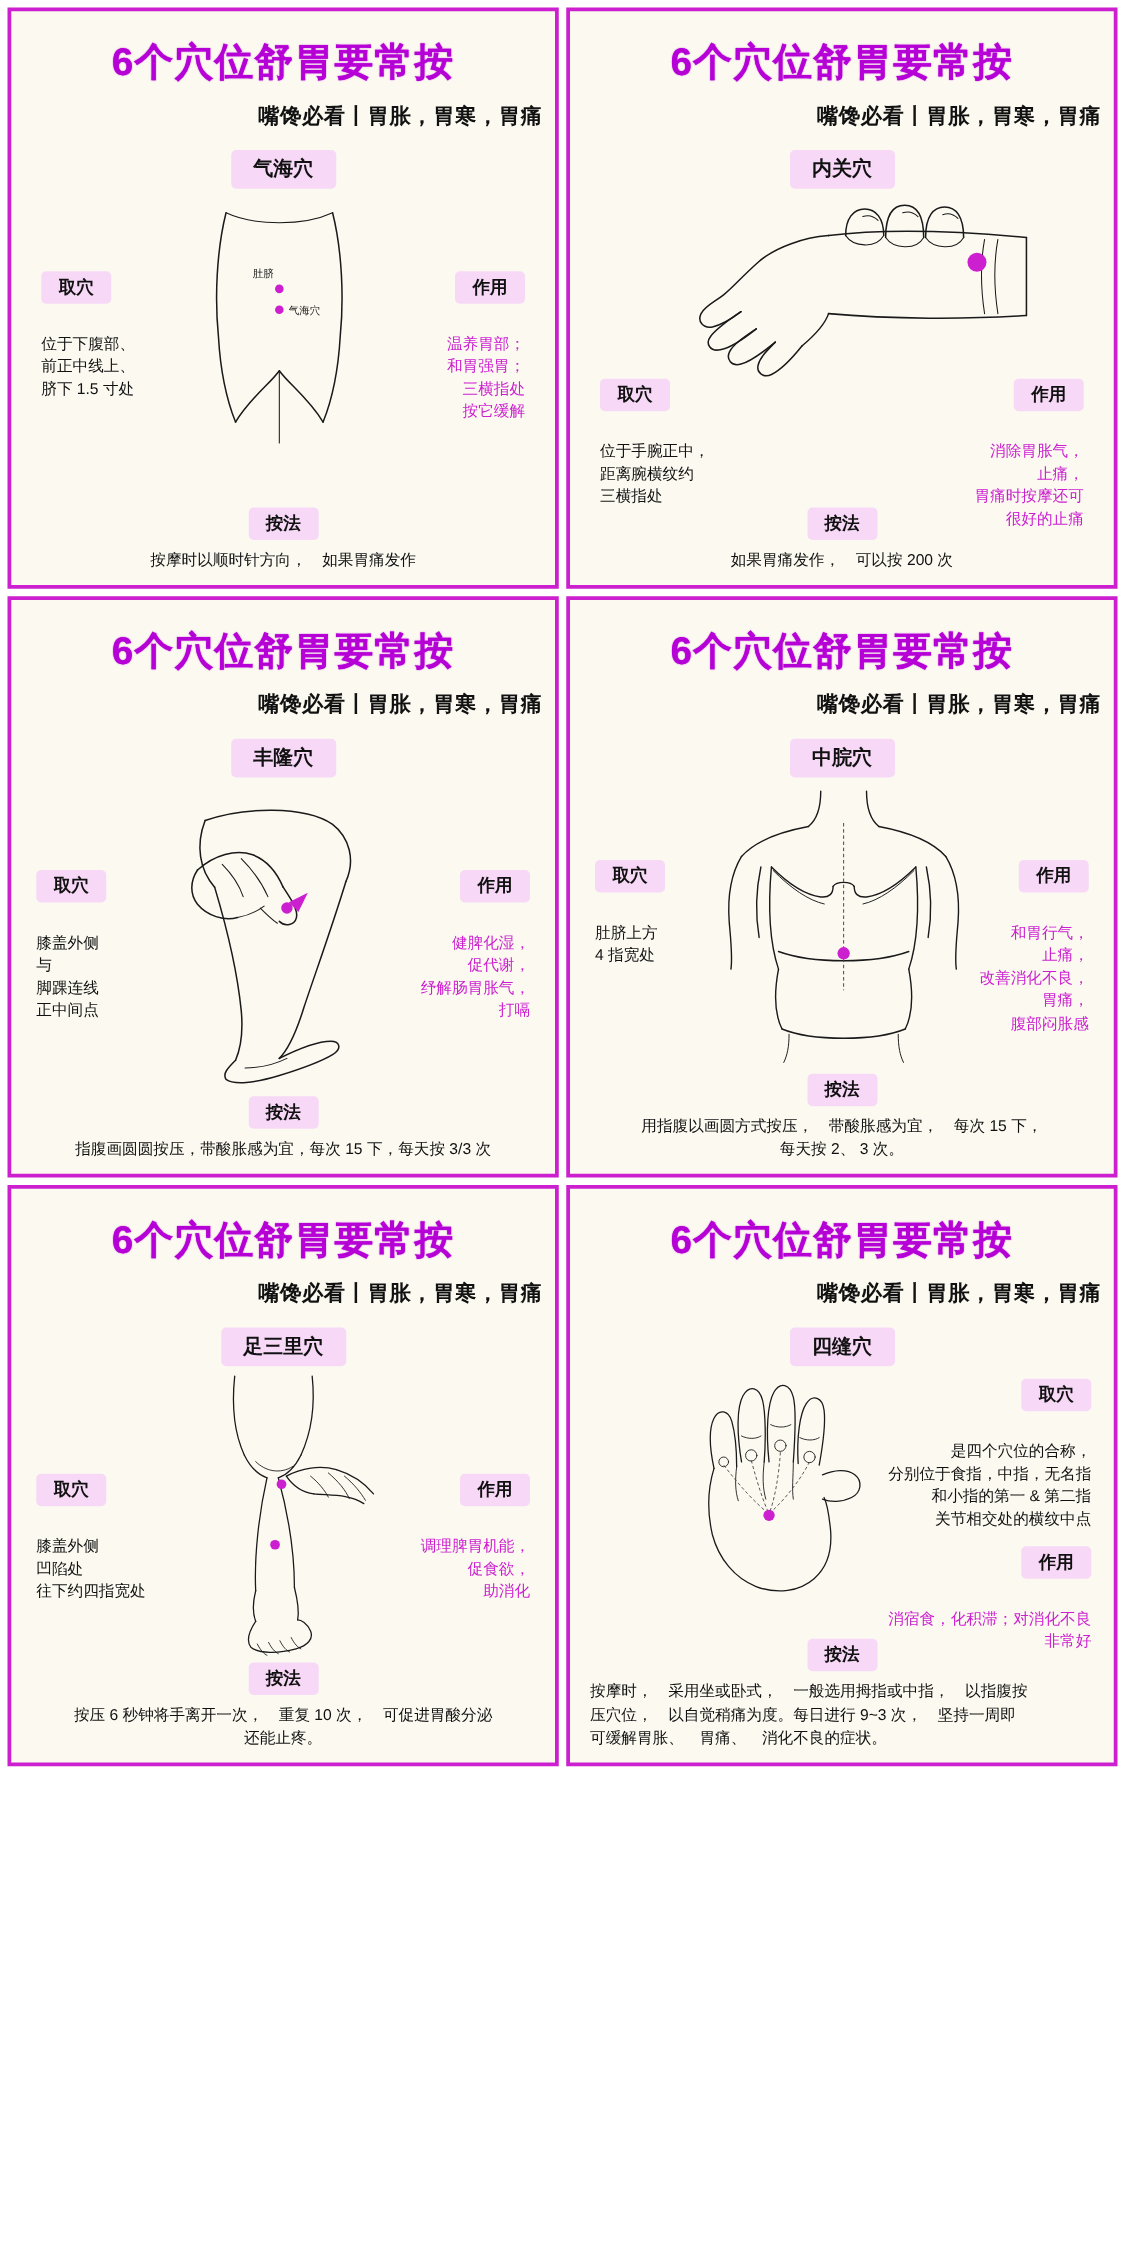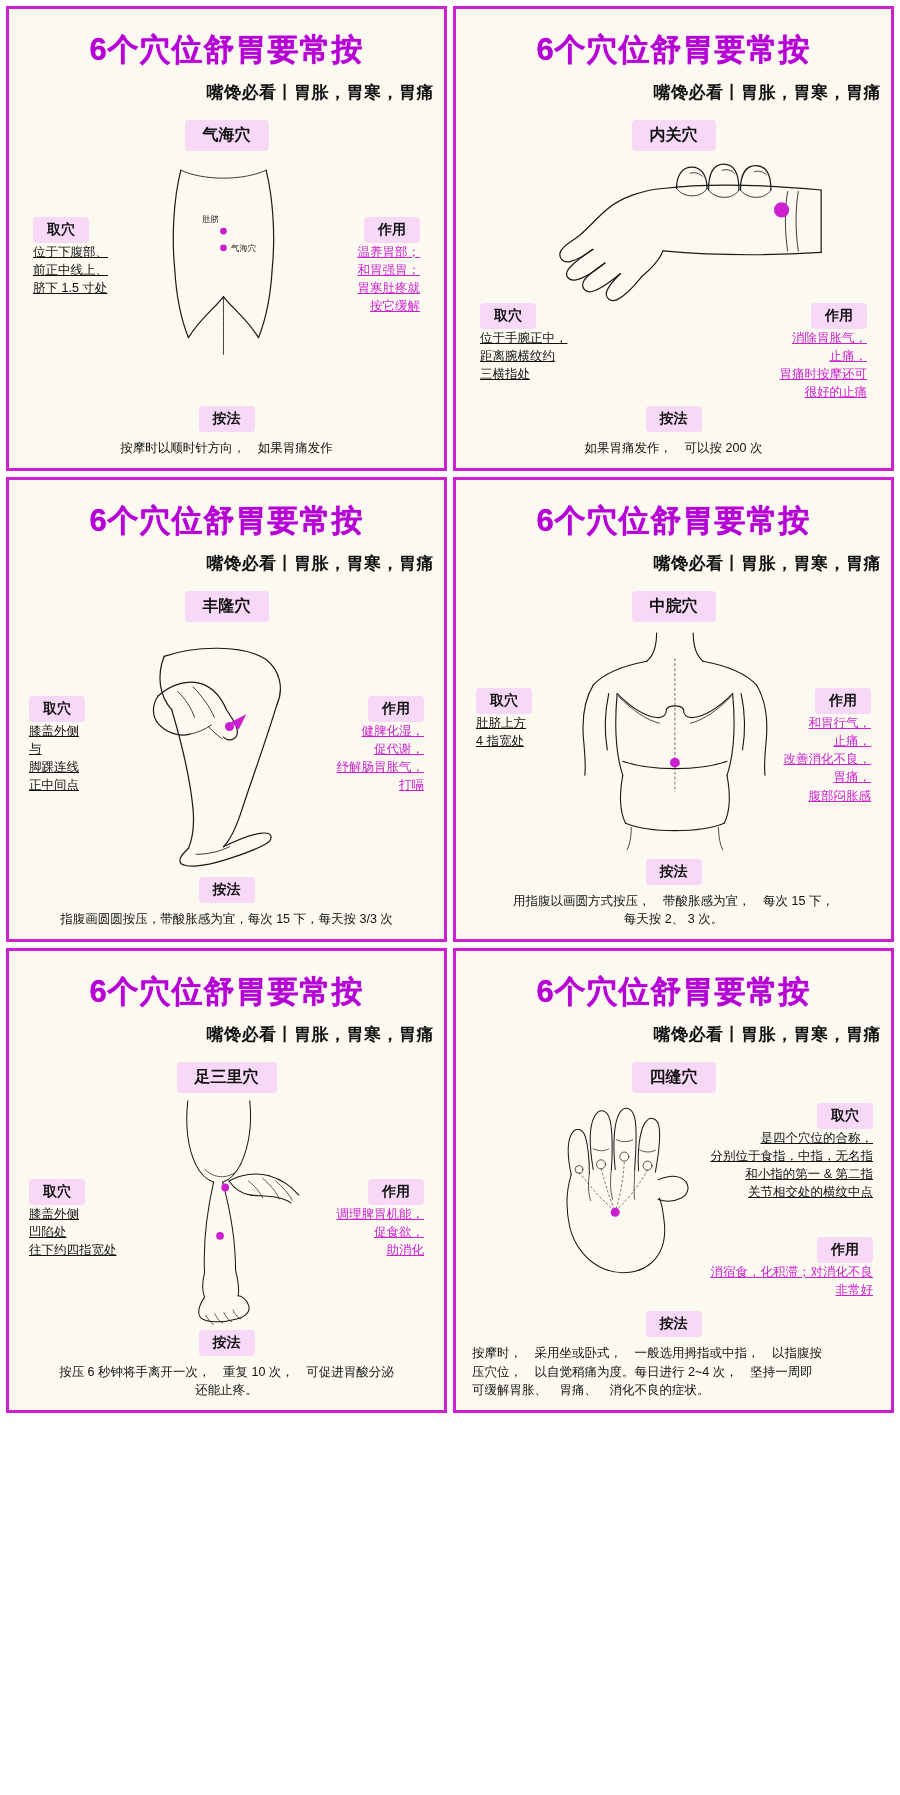--- a/index.html
+++ b/index.html
@@ -78,23 +78,22 @@
     padding: 4px 14px;
     border-radius: 4px;
   }
   .block {
     position: absolute;
   }
   .block .txt {
     font-size: 12.5px;
     line-height: 1.45;
     color: #111;
-    margin-top: 0;
+    margin-top: 23px;
     white-space: pre-line;
-    text-decoration: underline;
   }
   .block.right {
     text-align: right;
   }
   .block.right .txt {
     color: #cc1fd0;
   }
   .method {
     margin-top: auto;
     text-align: center;
@@ -172,21 +171,21 @@
       <div class="block" style="left:14px; top:62px;">
         <span class="tag">取穴</span>
         <div class="txt">位于下腹部、
 前正中线上、
 脐下 1.5 寸处</div>
       </div>
       <div class="block right" style="right:14px; top:62px;">
         <span class="tag">作用</span>
         <div class="txt">温养胃部；
 和胃强胃；
-胃寒肚疼就
+三横指处
 按它缓解</div>
       </div>
     </div>
     <div class="method">
       <span class="tag">按法</span>
       <div class="txt">按摩时以顺时针方向，　如果胃痛发作</div>
     </div>
   </div>
 
   <div class="card">
@@ -458,18 +457,18 @@
       </div>
       <div class="block right" style="right:8px; top:140px; width:240px;">
         <span class="tag">作用</span>
         <div class="txt">消宿食，化积滞；对消化不良
 非常好</div>
       </div>
     </div>
     <div class="method">
       <span class="tag">按法</span>
       <div class="txt" style="text-align:left;">按摩时，　采用坐或卧式，　一般选用拇指或中指，　以指腹按
-压穴位，　以自觉稍痛为度。每日进行 2~4 次，　坚持一周即
+压穴位，　以自觉稍痛为度。每日进行 9~3 次，　坚持一周即
 可缓解胃胀、　胃痛、　消化不良的症状。</div>
     </div>
   </div>
 
 </div>
 
 </body></html>

